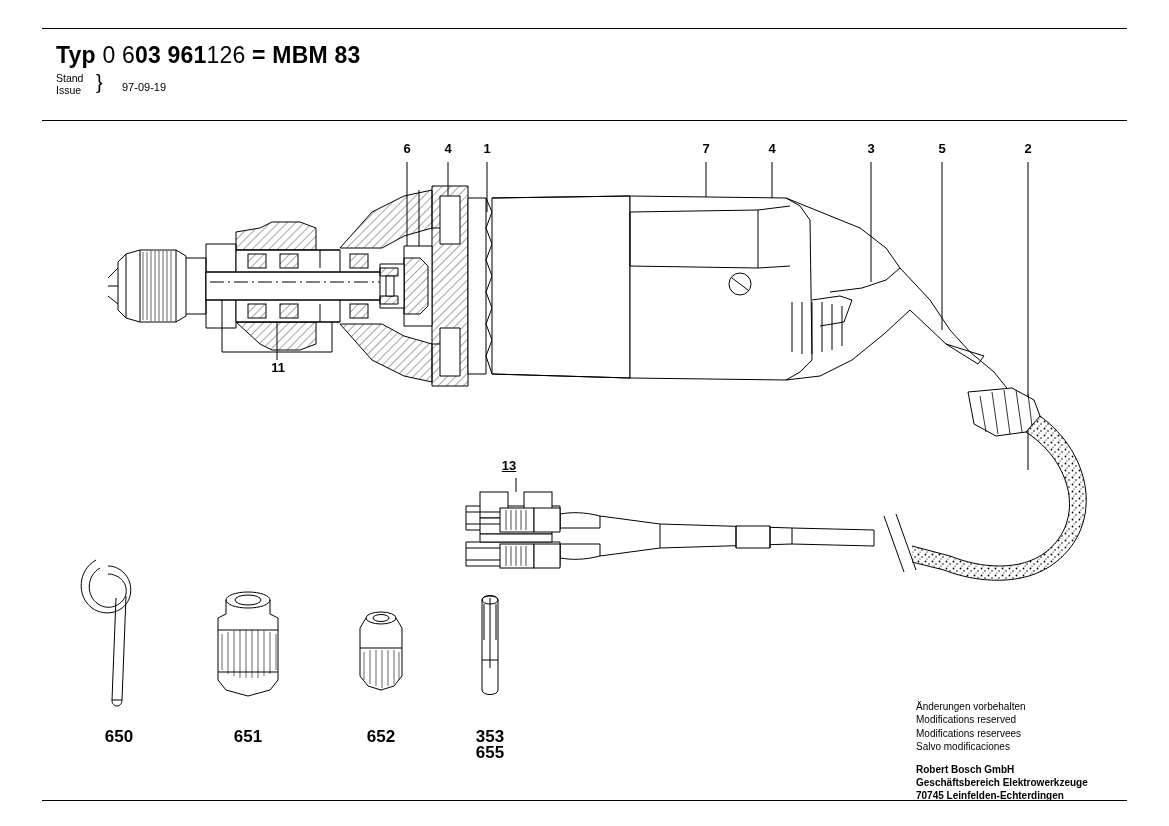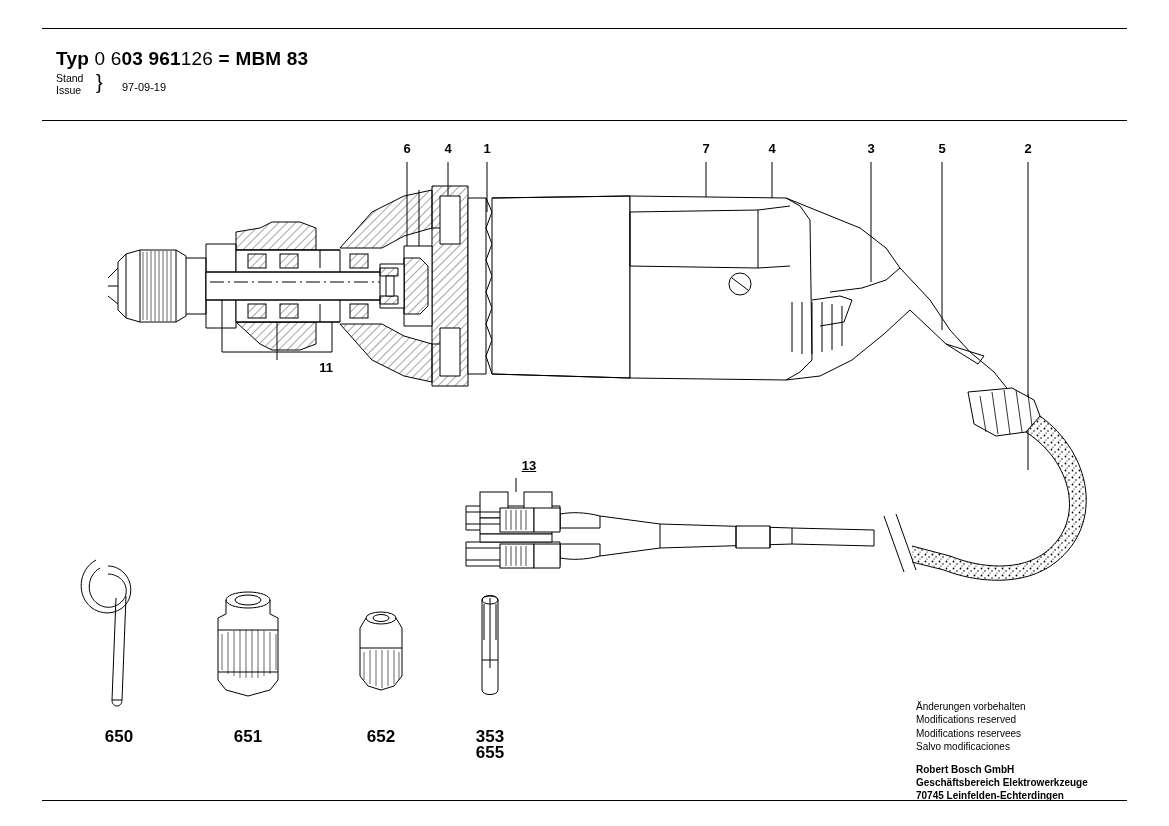--- a/index.html
+++ b/index.html
@@ -16,22 +16,22 @@
   }
   .rule {
     position:absolute; left:42px; right:42px; height:1px; background:#000;
   }
   .rule.top { top:28px; }
   .rule.mid { top:120px; }
   .rule.bottom { top:800px; }
 
   
   .hdr {
-    position:absolute; left:56px; top:48px;
-    font-size:19px; letter-spacing:0.2px; white-space:nowrap;
+    position:absolute; left:56px; top:42px;
+    font-size:23px; letter-spacing:0.2px; white-space:nowrap;
   }
   .hdr .b { font-weight:bold; }
   .hdr .n { font-weight:normal; }
 
   .stand {
     position:absolute; left:56px; top:72px;
     font-size:10.5px; line-height:12px;
   }
   .stand .brace {
     position:absolute; left:40px; top:-1px; font-size:20px; line-height:22px;
@@ -314,22 +314,22 @@
   </svg>
 
   <div class="callout" style="left:399px; top:141px; width:16px;">6</div>
   <div class="callout" style="left:440px; top:141px; width:16px;">4</div>
   <div class="callout" style="left:479px; top:141px; width:16px;">1</div>
   <div class="callout" style="left:698px; top:141px; width:16px;">7</div>
   <div class="callout" style="left:764px; top:141px; width:16px;">4</div>
   <div class="callout" style="left:863px; top:141px; width:16px;">3</div>
   <div class="callout" style="left:934px; top:141px; width:16px;">5</div>
   <div class="callout" style="left:1020px; top:141px; width:16px;">2</div>
-  <div class="callout" style="left:267px; top:360px; width:22px;margin-left:48px;">11</div>
-  <div class="callout" style="left:518px; top:458px; width:22px;text-decoration:underline;">13</div>
+  <div class="callout" style="left:267px; top:360px; width:22px;">11</div>
+  <div class="callout" style="left:498px; top:458px; width:22px;text-decoration:underline;">13</div>
 
   <div class="partno" style="left:84px; top:727px;">650</div>
   <div class="partno" style="left:213px; top:727px;">651</div>
   <div class="partno" style="left:346px; top:727px;">652</div>
   <div class="partno" style="left:455px; top:727px;">353</div>
   <div class="partno" style="left:455px; top:743px;">655</div>
 
   <div class="legal">
     <div>Änderungen vorbehalten</div>
     <div>Modifications reserved</div>

